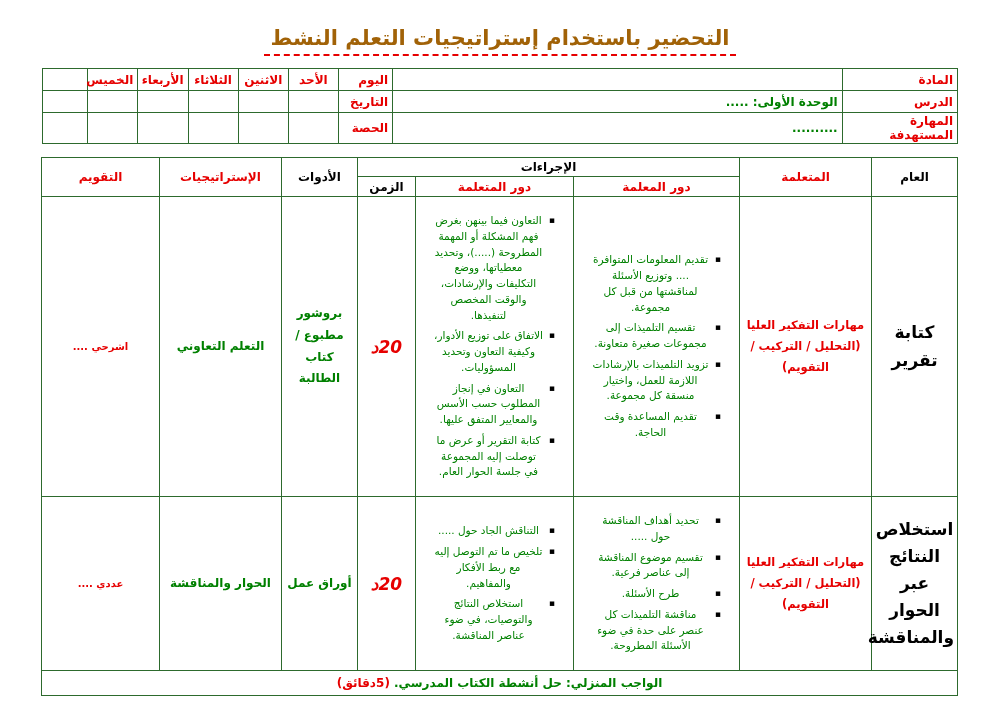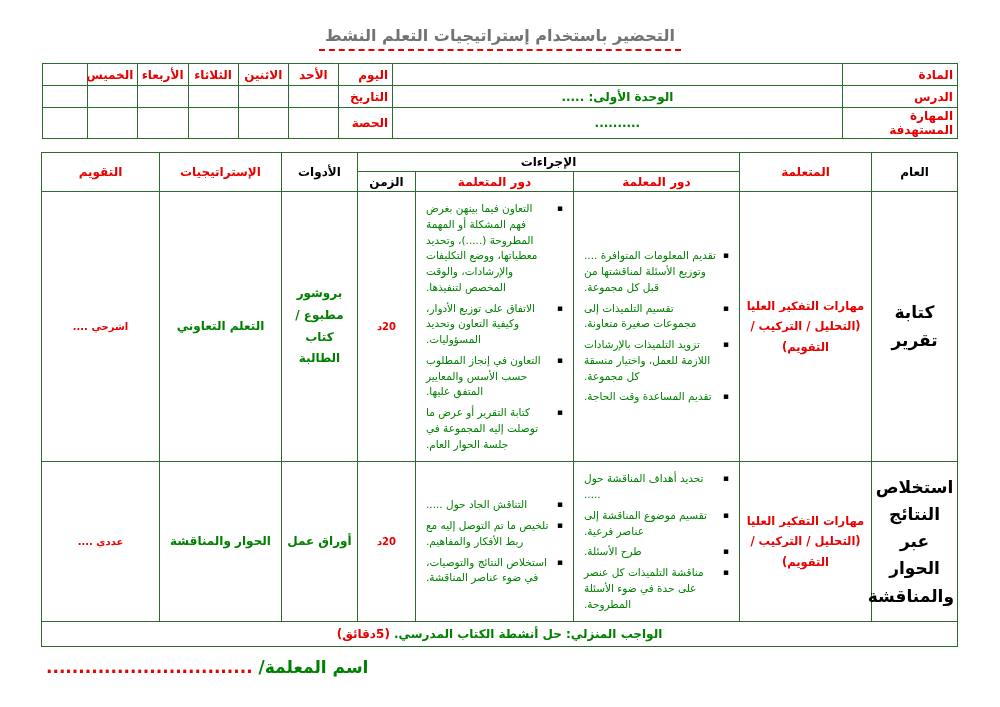--- a/index.html
+++ b/index.html
@@ -10,54 +10,54 @@
     background: #ffffff;
     font-family: "DejaVu Sans", sans-serif;
     direction: rtl;
     color: #000000;
   }
   .page { padding: 26px 42px 0 42px; }
 
   .title-wrap { text-align: center; margin-bottom: 12px; }
   .title {
     display: inline-block;
-    color: #737373;
-    font-size: 16px;
+    color: #a16207;
+    font-size: 21px;
     font-weight: 700;
     border-bottom: 2px dashed #e60000;
     padding: 0 6px 4px 6px;
   }
 
   table { border-collapse: collapse; width: 100%; table-layout: fixed; }
   td { border: 1px solid #2d6a2d; vertical-align: middle; }
 
   
   .info-table { margin-bottom: 13px; }
   .info-table td { height: 22px; font-size: 12px; font-weight: 700; padding: 1px 4px; }
   .info-table .lbl { color: #e60000; text-align: right; }
   .info-table .day { color: #e60000; text-align: center; }
-  .info-table .mid { color: #008000; text-align: center; }
+  .info-table .mid { color: #008000; text-align: right; }
 
   
   .plan-table .hdr { text-align: center; font-weight: 700; font-size: 12px; padding: 2px; }
   .red-t { color: #e60000; }
   .green-t { color: #008000; }
   .hdr-row-a .hdr { height: 18px; }
   .hdr-row-b .hdr { height: 20px; }
 
   .row1 { height: 226px; }
   .row2 { height: 146px; }
 
   .task-cell { text-align: center; font-weight: 700; font-size: 17px; padding: 3px; line-height: 1.6; }
   .skills-cell { text-align: center; font-weight: 700; font-size: 11.5px; color: #e60000; padding: 3px; line-height: 1.8; }
   .role-cell { padding: 4px 3px; }
-  .role-list { list-style: none; color: #008000; font-size: 10.5px; text-align: left; padding: 0 15px 0 3px; margin: 4px; }
+  .role-list { list-style: none; color: #008000; font-size: 10.5px; text-align: center; padding: 0 15px 0 3px; margin: 12px; }
   .role-list li { position: relative; margin: 5px 0; line-height: 1.5; }
   .role-list li::before { content: "▪"; position: absolute; right: -12px; top: 1px; color: #000; font-size: 9px; }
-  .time-cell { text-align: center; font-weight: 700; font-size: 10px; color: #e60000; }
+  .time-cell { text-align: center; font-weight: 700; font-size: 17px; color: #e60000; font-style: italic; }
   .tools-cell, .strat-cell { text-align: center; font-weight: 700; font-size: 12px; color: #008000; padding: 3px; line-height: 1.8; }
   .eval-cell { text-align: center; font-weight: 700; font-size: 10px; color: #e60000; }
   .homework-cell { height: 25px; text-align: center; font-size: 12px; font-weight: 700; padding: 3px 6px; }
 
   .footer-line { margin-top: 10px; padding-left: 4px; text-align: left; font-size: 17px; font-weight: 700; }
   .footer-line .dots { letter-spacing: 1px; }
 </style>
 </head>
 <body>
 

